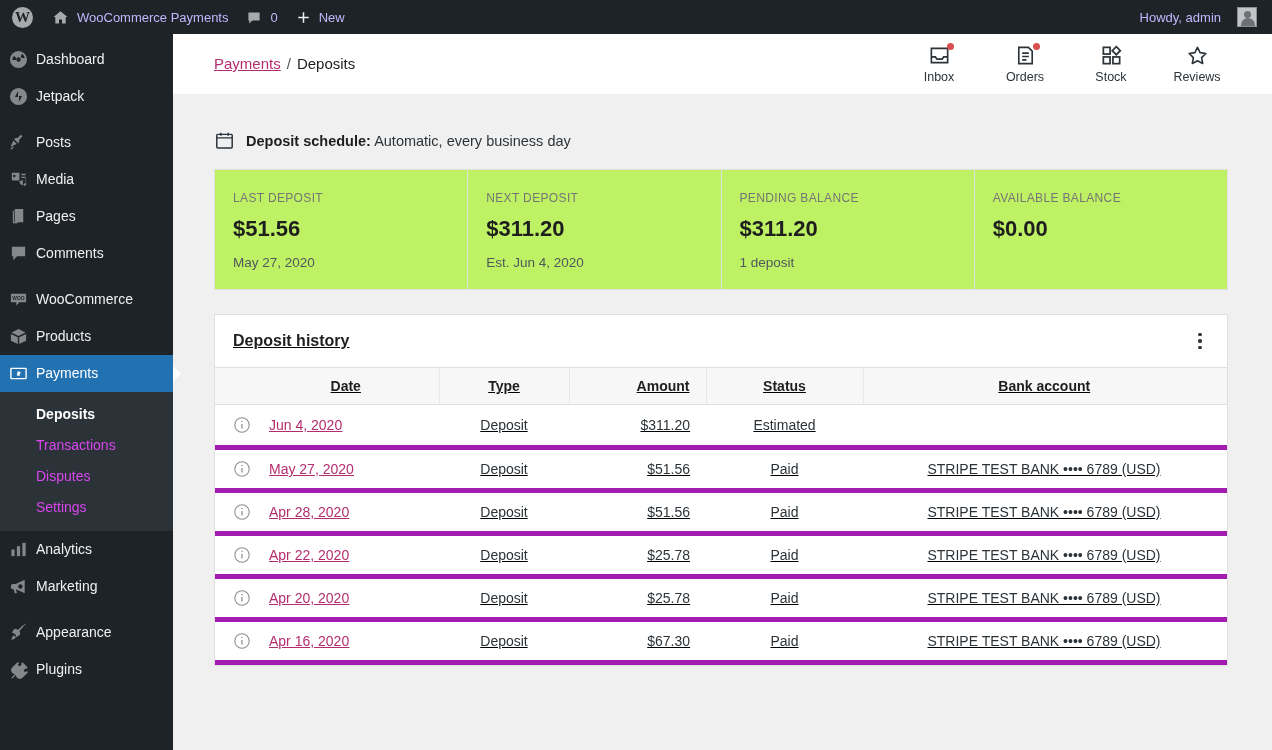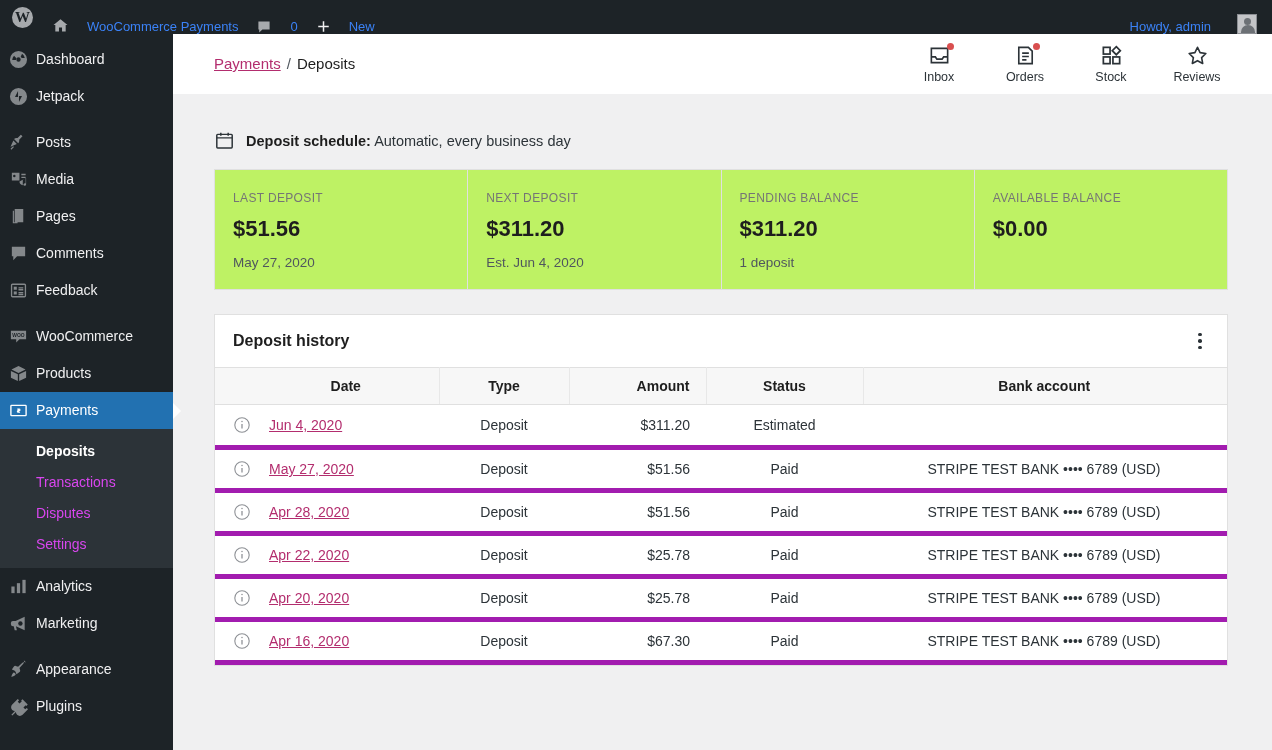--- a/index.html
+++ b/index.html
@@ -17,23 +17,23 @@
   #adminbar {
     position: absolute; top: 0; left: 0;
     width: 1272px; height: 34px;
     background: #1d2327;
     color: #f0f0f1;
     display: flex; align-items: center;
     font-size: 13px;
     z-index: 50;
   }
   .ab-item {
-    display: flex; align-items: flex-end; gap: 18px;
+    display: flex; align-items: center; gap: 8px;
     height: 34px; padding: 0 9px;
-    color: #3b82f6; text-decoration: none; cursor: pointer;
+    color: #c4b5fd; text-decoration: none; cursor: pointer;
     white-space: nowrap;
   }
   .ab-left { display:flex; align-items:center; }
   .ab-right { margin-left: auto; display:flex; align-items:center; padding-right: 6px; }
   .wp-logo-wrap { padding: 0 10px 0 12px; display:flex; align-items:center; }
   .wp-logo {
     width: 21px; height: 21px; border-radius: 50%;
     background: #a7aaad; position: relative; display:block;
   }
   .wp-logo::before {
@@ -171,20 +171,21 @@
   .sc-sub {
     font-size: 13.5px; color: #50575e; margin-top: 16px; line-height: 1;
     min-height: 14px;
   }
 
   
   .history-card {
     margin: 24px 44px 0 41px;
     background: #fff;
     border: 1px solid #e0e0e0;
+    text-decoration: underline;
   }
   .history-head {
     height: 52px; display: flex; align-items: center;
     padding: 0 10px 0 18px;
   }
   .history-title { font-size: 16px; font-weight: 700; color: #1e1e1e; }
   .ellipsis-btn {
     margin-left: auto; width: 34px; height: 34px;
     display:flex; align-items:center; justify-content:center;
     cursor:pointer; border-radius: 2px; background: transparent; border: none;
@@ -323,31 +324,20 @@
 
   <div class="menu-top">
     <span class="mico">
       <svg viewBox="0 0 20 20" width="19" height="19" fill="#a7aaad">
         <path d="M3 3h14v10H8.5L4.5 17v-4H3V3z"></path>
       </svg>
     </span>
     <span class="mlabel">Comments</span>
   </div>
 
-  <div class="menu-top">
-    <span class="mico">
-      <svg viewBox="0 0 20 20" width="19" height="19" fill="none" stroke="#a7aaad" stroke-width="1.4">
-        <rect x="2.7" y="3.4" width="14.6" height="13.2" rx="1"></rect>
-        <rect x="5" y="6" width="3.2" height="3.2" fill="#a7aaad" stroke="none"></rect>
-        <rect x="5" y="11" width="3.2" height="3.2" fill="#a7aaad" stroke="none"></rect>
-        <path d="M10 7.2h5M10 9.2h5M10 12.2h5M10 14.2h5"></path>
-      </svg>
-    </span>
-    <span class="mlabel">Feedback</span>
-  </div>
 
   <div class="menu-sep"></div>
 
   <div class="menu-top">
     <span class="mico">
       <svg viewBox="0 0 20 20" width="19" height="19">
         <path d="M2 4h16v9H11l-3.4 3.2V13H2V4z" fill="#a7aaad"></path>
         <text x="10" y="10.6" font-size="5.2" font-family="Liberation Sans, sans-serif" fill="#1d2327" text-anchor="middle" font-weight="700">WOO</text>
       </svg>
     </span>

